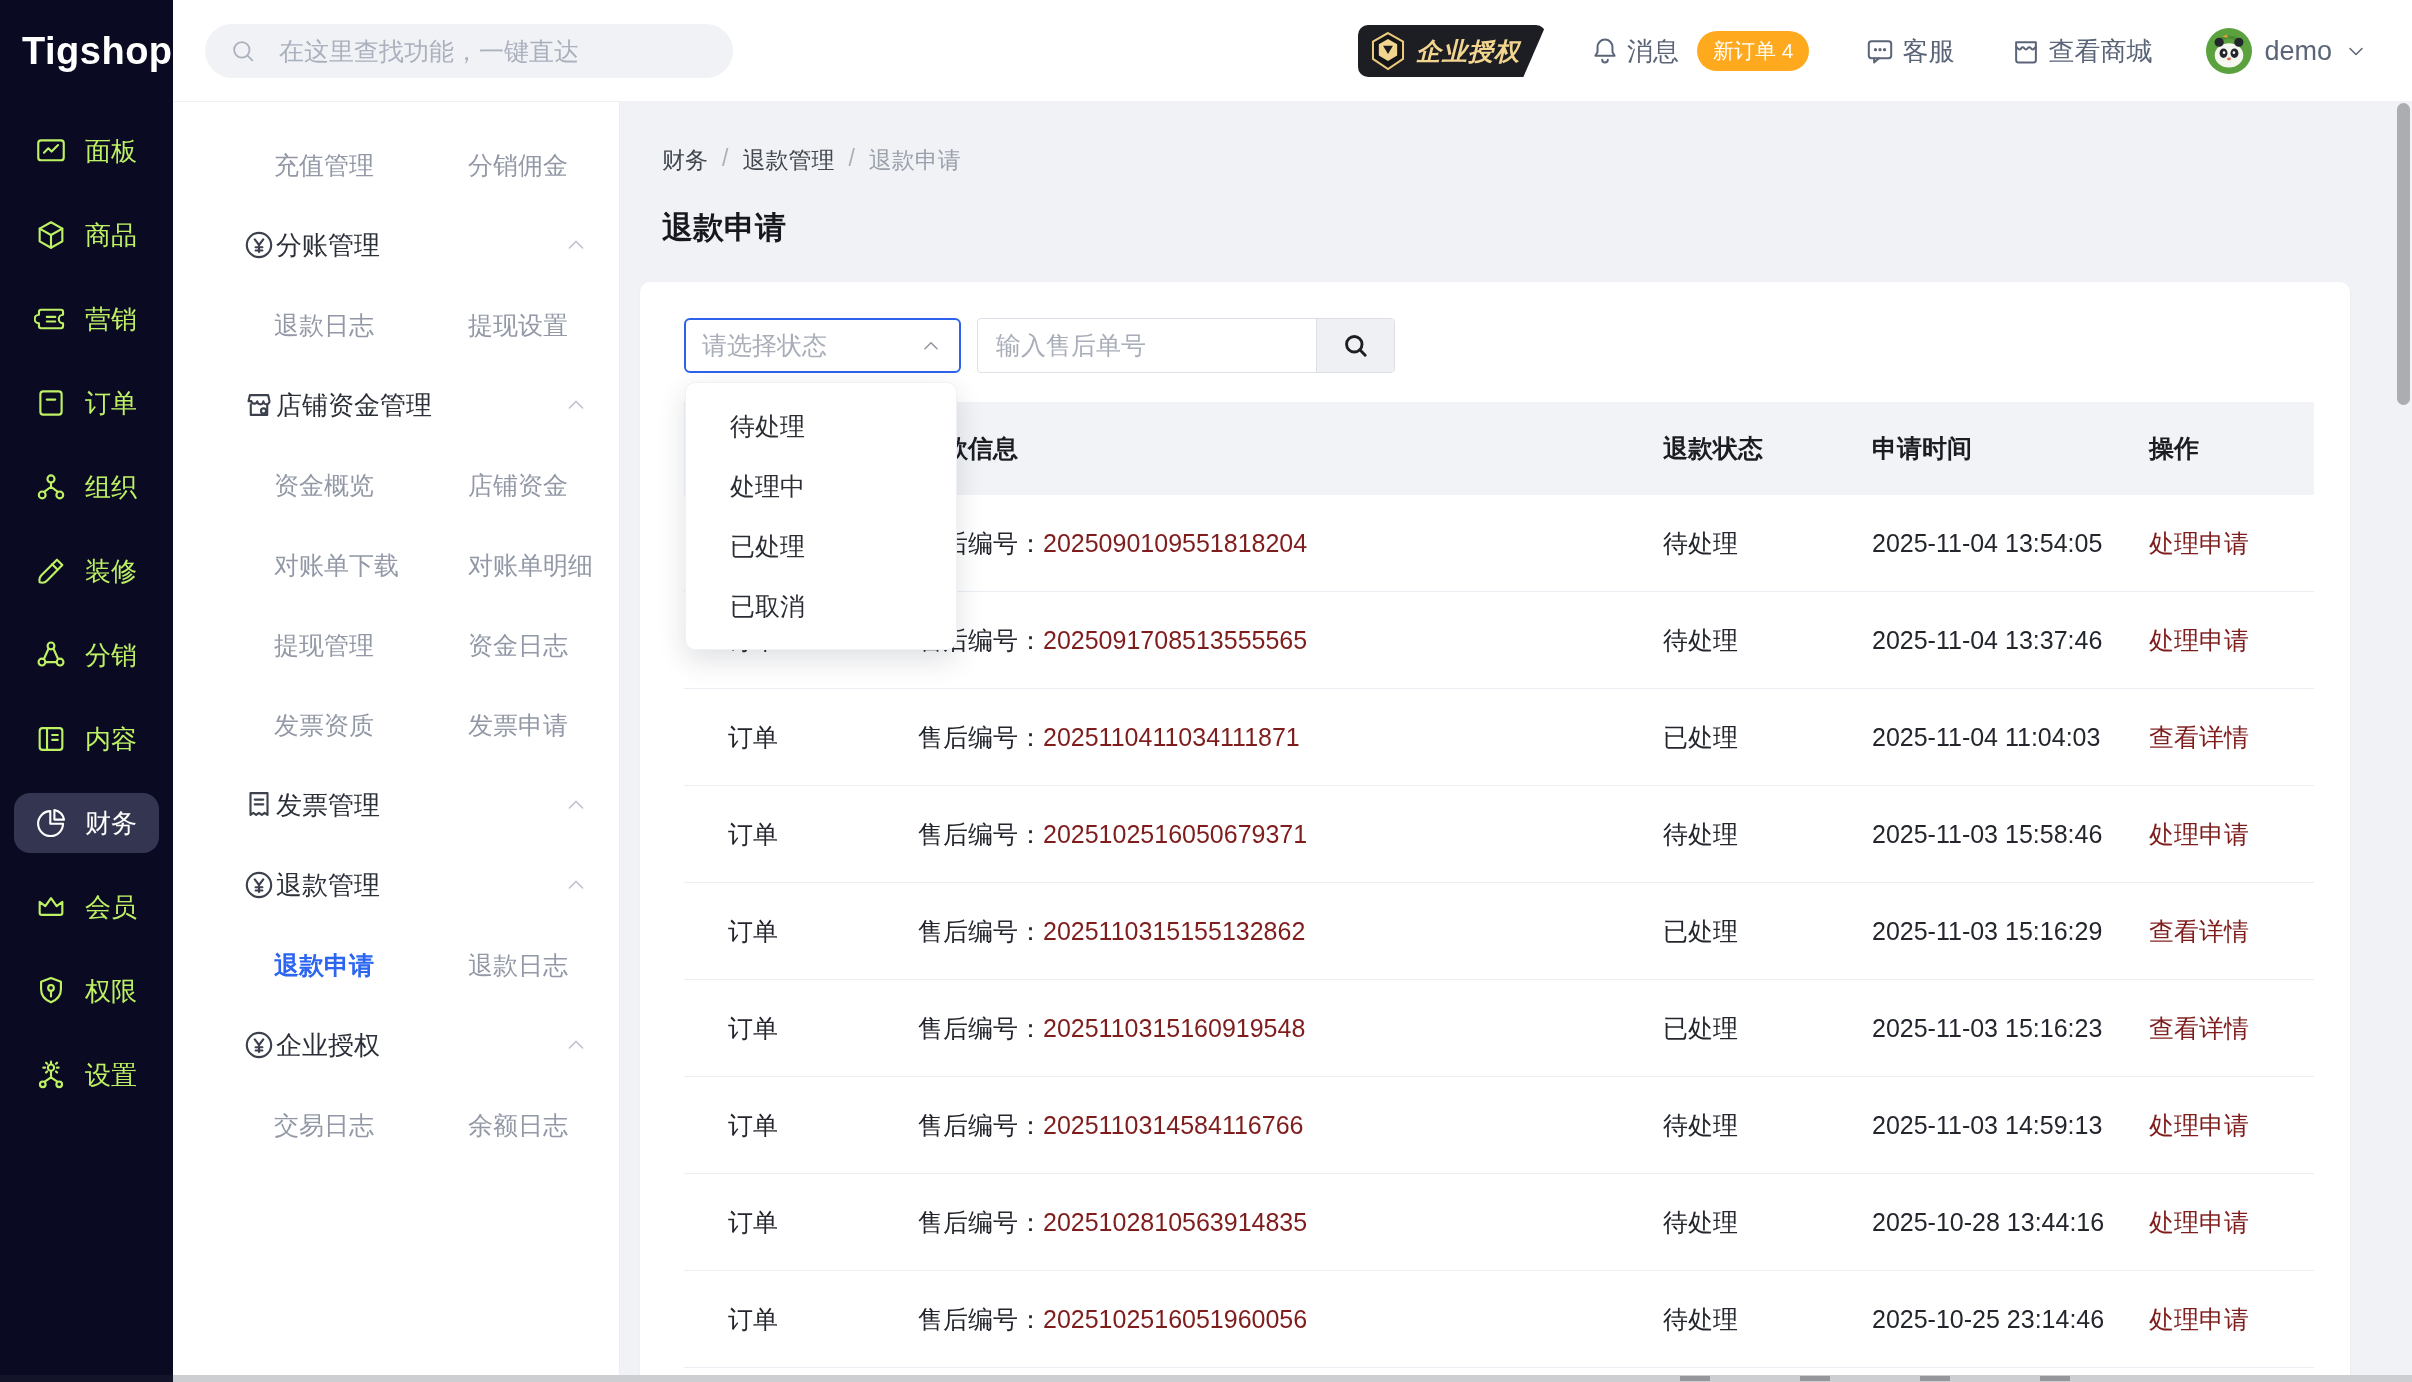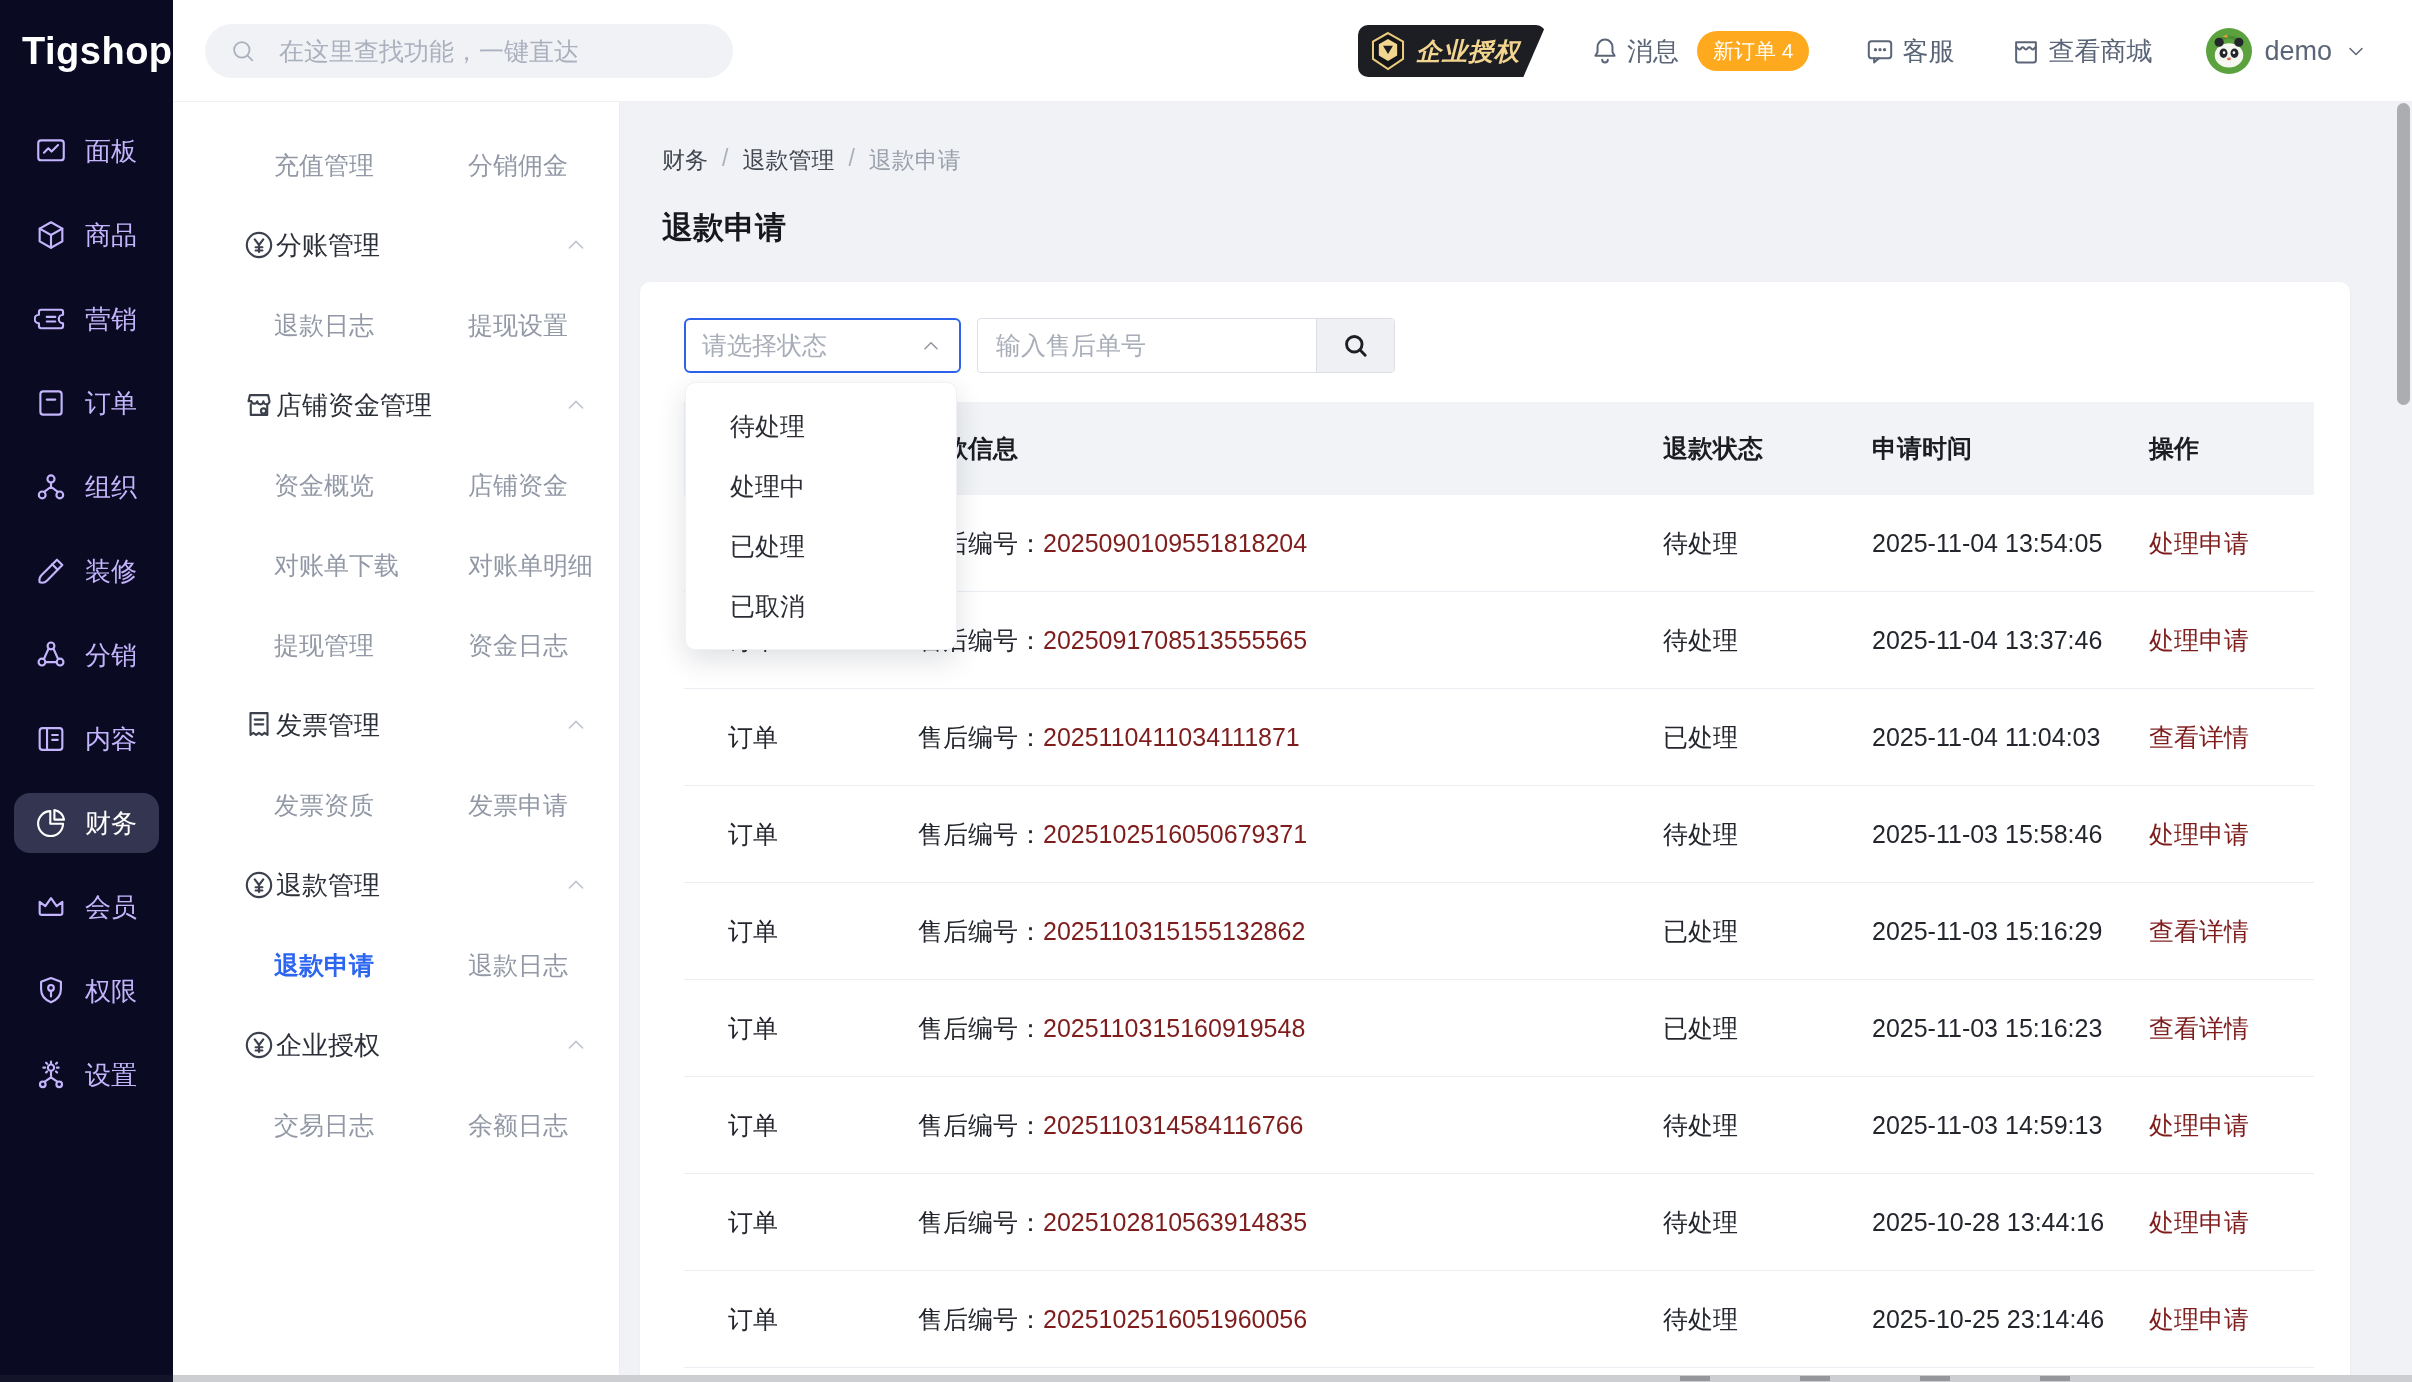--- a/index.html
+++ b/index.html
@@ -6,21 +6,21 @@
   html,body { background:#e6e8ec; }
   body { font-family:"Liberation Sans", sans-serif; }
   .screen { position:relative; width:2412px; height:1382px; background:#f0f2f6; overflow:hidden; }
 
   
   .leftnav { position:absolute; left:0; top:0; bottom:0; width:173px; background:#0a0b23; z-index:30; }
   .logo { height:102px; display:flex; align-items:center; padding-left:22px; color:#ffffff;
           font-size:38px; font-weight:800; letter-spacing:.5px; }
   .nav-items { display:flex; flex-direction:column; gap:24px; padding:19px 14px 0; }
   .nav-item { height:60px; border-radius:16px; display:flex; align-items:center; padding-left:20px;
-              gap:17px; color:#c4b5fd; font-size:26px; cursor:pointer; }
+              gap:17px; color:#bef264; font-size:26px; cursor:pointer; }
   .nav-item.active { background:#343651; color:#ffffff; }
   .nav-item svg { width:34px; height:34px; flex:0 0 34px; }
 
   
   .topbar { position:absolute; left:173px; top:0; right:0; height:102px; background:#ffffff;
             border-bottom:1px solid #f0f1f5; z-index:20; }
   .global-search { position:absolute; left:32px; top:24px; width:528px; height:54px; border-radius:27px;
                    background:#f1f2f6; display:flex; align-items:center; padding:0 24px; gap:22px;
                    color:#aab0bd; font-size:25px; }
   .global-search svg { width:28px; height:28px; }
@@ -333,32 +333,32 @@
       </div>
       <div class="sm-row">
         <span class="sm-a">对账单下载</span>
         <span class="sm-b">对账单明细</span>
       </div>
       <div class="sm-row">
         <span class="sm-a">提现管理</span>
         <span class="sm-b">资金日志</span>
       </div>
       <div class="sm-row">
+        <span class="sm-a">发票资质</span>
+        <span class="sm-b">发票申请</span>
+      </div>
+      <div class="sm-row">
         <span class="sm-group-icon"><svg viewBox="0 0 24 24" fill="none" stroke="currentColor" stroke-width="1.5" stroke-linecap="round" stroke-linejoin="round">
             <path d="M6 3.6h12V19l-2-1.5-2 1.5-2-1.5-2 1.5-2-1.5-2 1.5z"></path>
             <path d="M9 8.2h6M9 11.6h6"></path>
           </svg></span>
         <span class="sm-group-label">发票管理</span>
         <span class="sm-chevron"><svg viewBox="0 0 24 24" fill="none" stroke="currentColor" stroke-width="1.5" stroke-linecap="round" stroke-linejoin="round">
             <path d="M6 14.7l6-6 6 6"></path>
           </svg></span>
-      </div>
-      <div class="sm-row">
-        <span class="sm-a">发票资质</span>
-        <span class="sm-b">发票申请</span>
       </div>
       <div class="sm-row">
         <span class="sm-group-icon"><svg viewBox="0 0 24 24" fill="none" stroke="currentColor" stroke-width="1.5" stroke-linecap="round" stroke-linejoin="round">
             <circle cx="12" cy="12" r="8.6"></circle>
             <path d="M9 8l3 4 3-4M12 12v5M9.6 13.6h4.8M9.6 15.9h4.8"></path>
           </svg></span>
         <span class="sm-group-label">退款管理</span>
         <span class="sm-chevron"><svg viewBox="0 0 24 24" fill="none" stroke="currentColor" stroke-width="1.5" stroke-linecap="round" stroke-linejoin="round">
             <path d="M6 14.7l6-6 6 6"></path>
           </svg></span>

